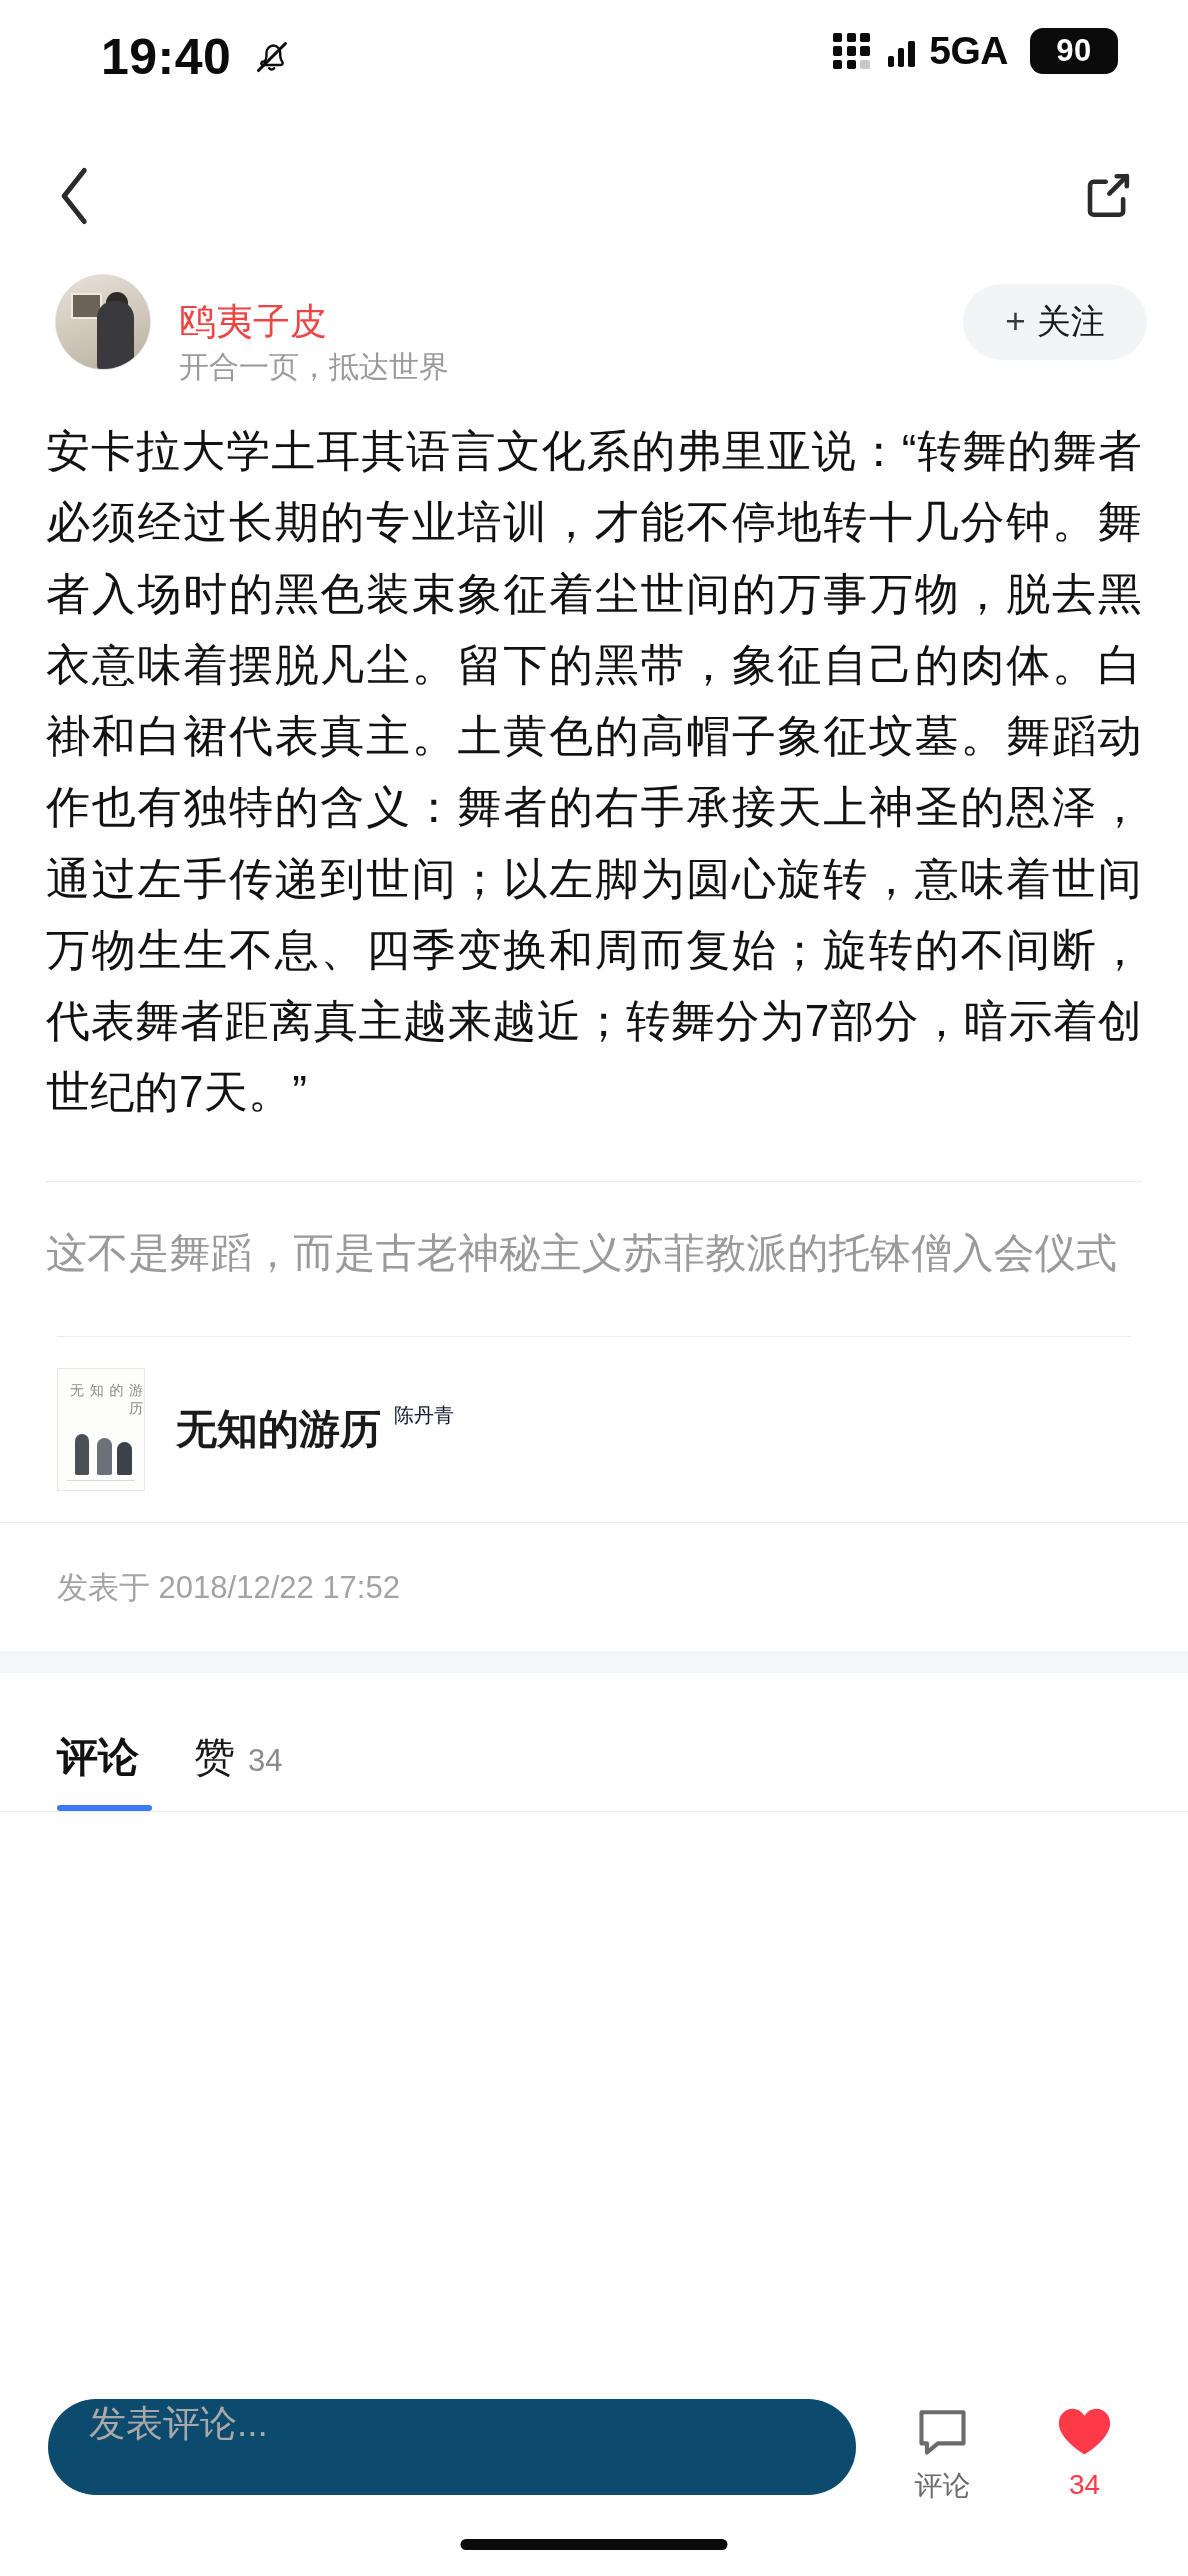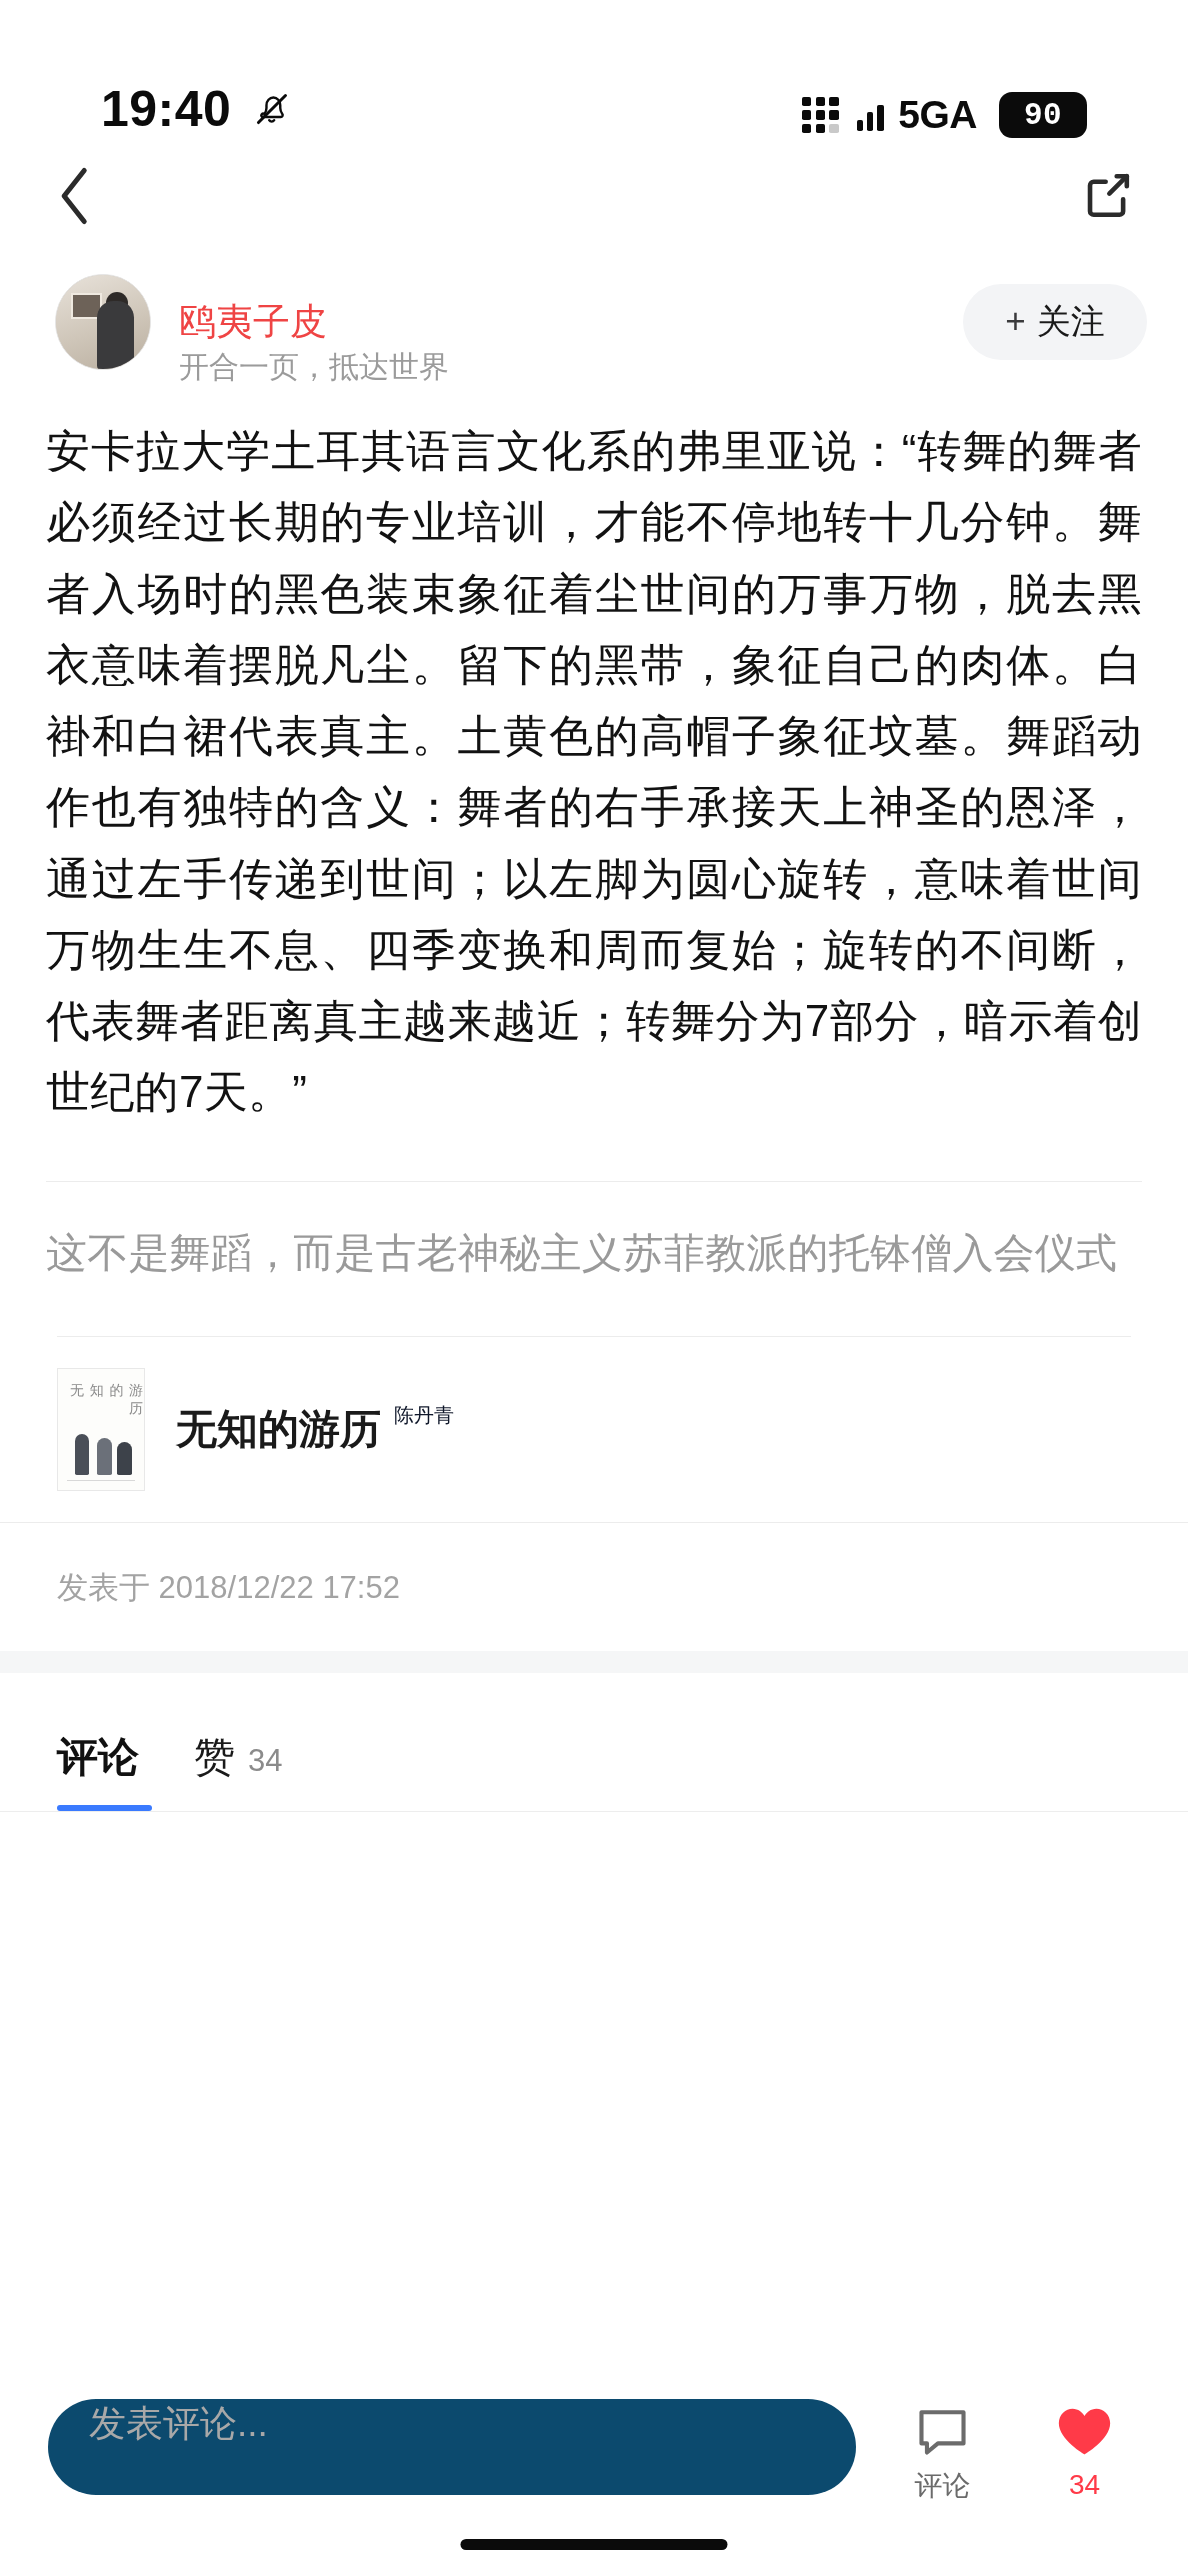--- a/index.html
+++ b/index.html
@@ -15,23 +15,23 @@
     width: 1188px;
     height: 2576px;
     background: #ffffff;
     overflow: hidden;
   }
 
   
   .statusbar {
     height: 138px;
     display: flex;
-    align-items: flex-end;
+    align-items: flex-start;
     justify-content: space-between;
-    padding: 28px 101px 0 101px;
+    padding: 28px 70px 0 101px;
   }
   .status-left {
     display: flex;
     align-items: center;
     gap: 20px;
   }
   .status-time {
     font-size: 50px;
     font-weight: bold;
     letter-spacing: 0.5px;
@@ -71,21 +71,20 @@
     height: 46px;
     border-radius: 13px;
     background: #0b0b0b;
     color: #ffffff;
     font-size: 31px;
     font-weight: bold;
     display: flex;
     align-items: center;
     justify-content: center;
     letter-spacing: 0.5px;
-    font-family: Liberation Mono, monospace;
   }
 
   
   .navbar {
     height: 115px;
     display: flex;
     align-items: center;
     justify-content: space-between;
     padding: 0 44px 0 39px;
   }

